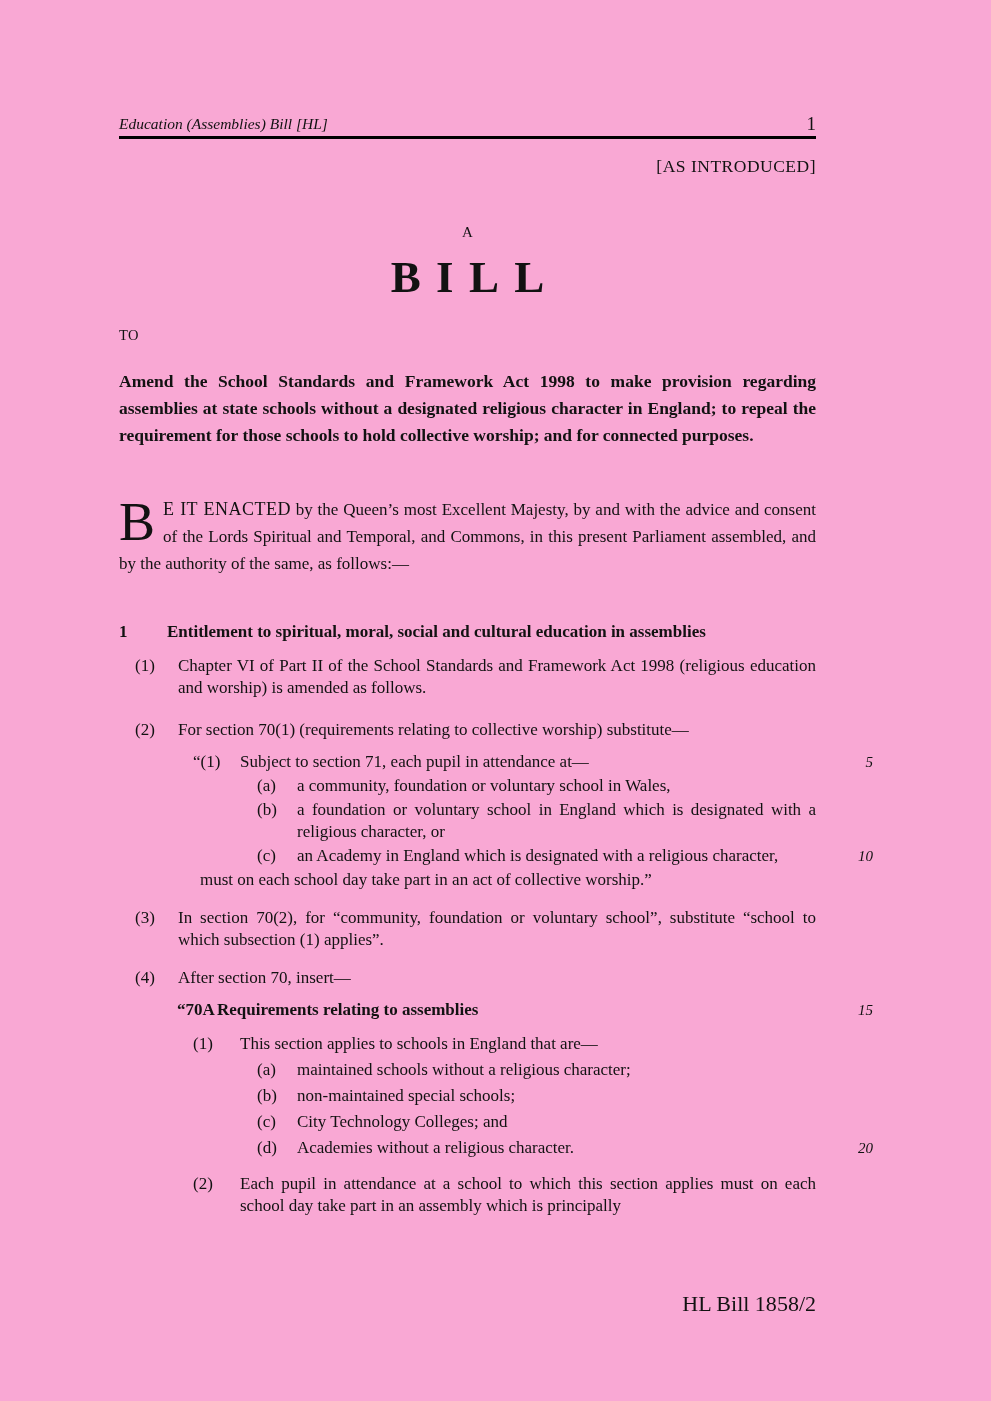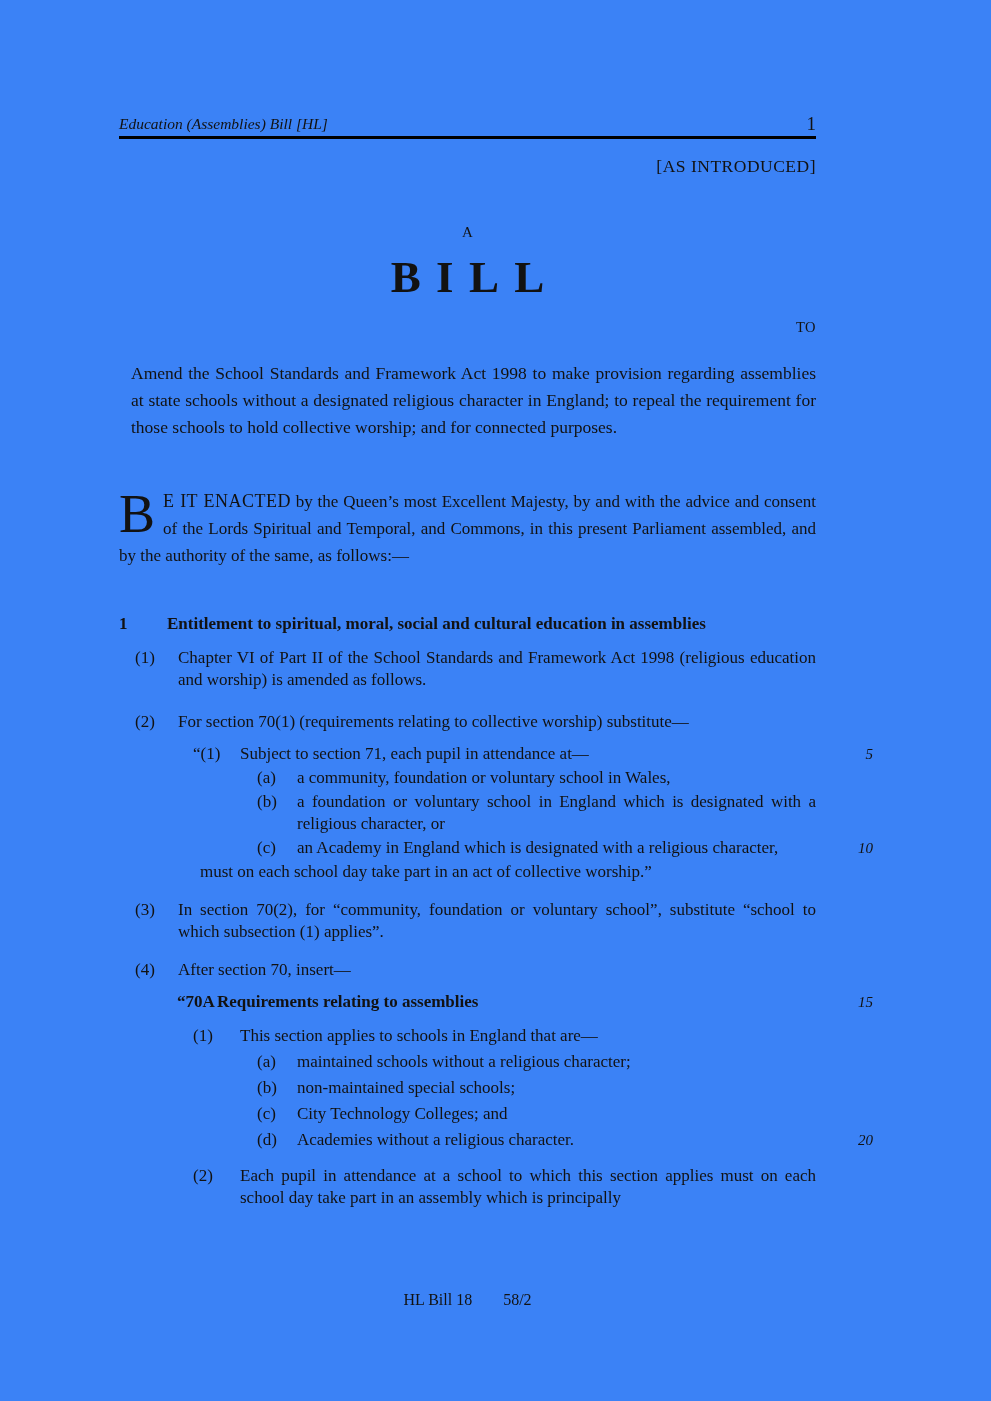--- a/index.html
+++ b/index.html
@@ -1,20 +1,20 @@
 <!DOCTYPE html>
 <html><head>
 <meta charset="utf-8">
 <style>
   html, body { margin: 0; padding: 0; background: #ffffff; }
   .page {
     position: relative;
     width: 991px;
     height: 1401px;
-    background: #3b82f6;
+    background: #f9a8d4;
     font-family: "Liberation Serif", "DejaVu Serif", serif;
     color: #121212;
     overflow: hidden;
   }
   .content {
     position: absolute;
     left: 119px;
     top: 0;
     width: 697px;
   }
@@ -28,28 +28,29 @@
     padding-bottom: 3px;
   }
   .run-title { font-style: italic; font-size: 15.5px; }
   .page-num  { font-size: 19px; line-height: 1; }
 
   
   .status   { margin-top: 17px; text-align: right; font-size: 17.5px; letter-spacing: 0.5px; }
   .article  { margin-top: 47px; text-align: center; font-size: 15px; }
   .billword { margin-top: 12px; text-align: center; font-size: 45px; font-weight: bold;
               letter-spacing: 0.34em; text-indent: 0.34em; line-height: 1.1; }
-  .toword   { margin-top: 16px; text-align: right; font-size: 14.5px; letter-spacing: 0.5px; }
+  .toword   { margin-top: 24px; text-align: left; font-size: 14.5px; letter-spacing: 0.5px; }
 
   .j { text-align: justify; }
 
   .longtitle {
-    margin: 24px 0 0 12px;
+    margin: 24px 0 0 0;
     font-size: 17.5px;
     line-height: 27px;
+    font-weight: bold;
   }
   .enacting {
     margin: 47px 0 0 0;
     font-size: 17px;
     line-height: 27px;
   }
   .dropcap {
     float: left;
     font-size: 54px;
     line-height: 0.78;
@@ -101,23 +102,22 @@
   }
   .linenum.at-bottom { top: auto; bottom: 0; }
 
   
   .footer {
     position: absolute;
     left: 119px;
     width: 697px;
     top: 1291px;
     display: flex;
-    justify-content: center;
-    font-size: 16px;
-    gap: 31px;
+    justify-content: flex-end;
+    font-size: 22px;
   }
 </style>
 </head>
 <body>
 
 <div class="page">
   <div class="content">
 
     <div class="running-header">
       <span class="run-title">Education (Assemblies) Bill [HL]</span>

